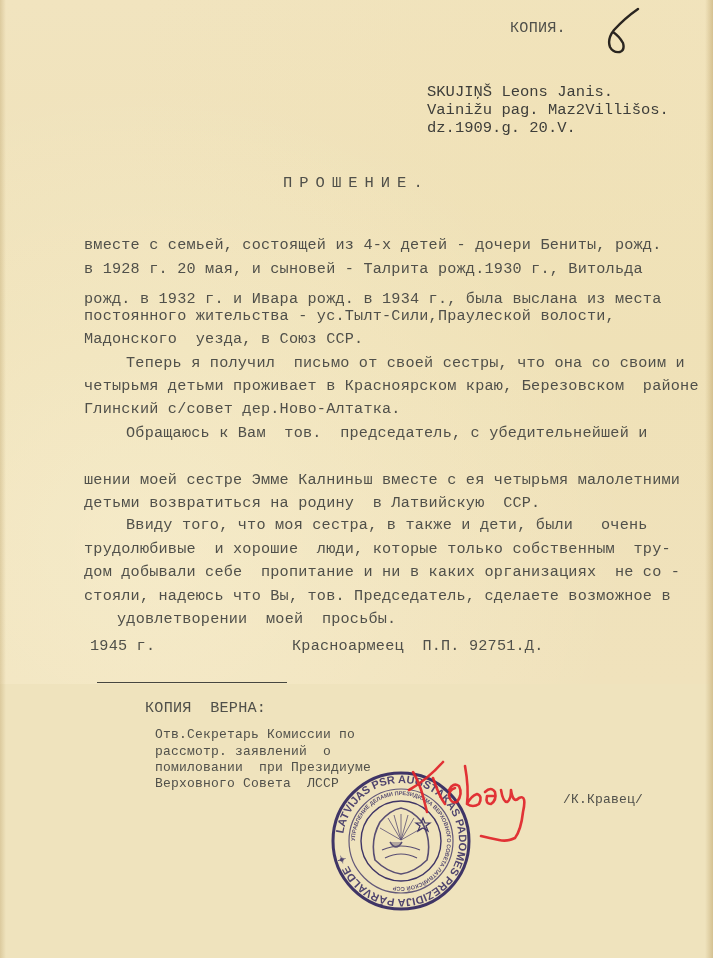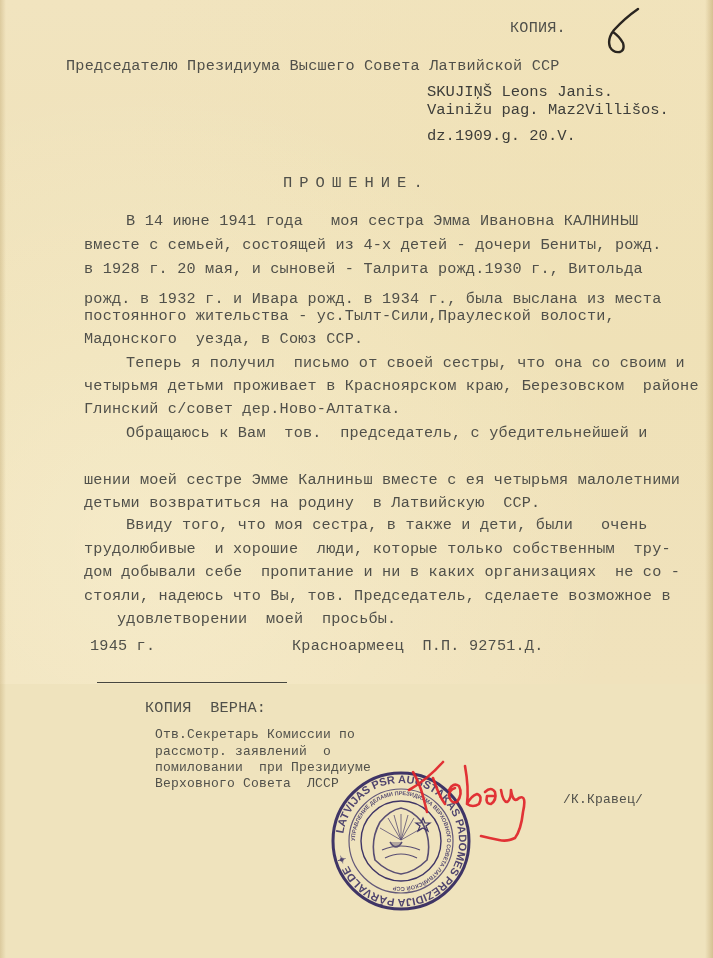--- a/index.html
+++ b/index.html
@@ -92,29 +92,27 @@
 <div class="page">
   <div class="left-edge"></div>
   <div class="right-edge"></div>
 
   <div class="t" style="left:510px; top:21px;">КОПИЯ.</div>
 
   <svg class="page-num" viewBox="0 0 40 48">
     <path d="M35 3 Q22 12 11 24 Q4 33 7 41 Q10 47 17 46 Q22 44 20 37 Q16 30 10 26" fill="none" stroke="#2a2520" stroke-width="2.4" stroke-linecap="round" stroke-linejoin="round"></path>
   </svg>
 
-  <div class="t" style="left:66px; top:59px;">Председателю Президиума Высшего Совета Латвийской ССР</div>
 
   <div class="t latin" style="left:427px; top:85px;">SKUJIŅŠ Leons Janis.</div>
   <div class="t latin" style="left:427px; top:103px;">Vainižu pag. Maz2Villišos.</div>
-  <div class="t latin" style="left:427px; top:121px;margin-top:8px;">dz.1909.g. 20.V.</div>
+  <div class="t latin" style="left:427px; top:121px;">dz.1909.g. 20.V.</div>
 
   <div class="t title" style="left:283px; top:176px;">ПРОШЕНИЕ.</div>
 
-  <div class="t" style="left:126px; top:214px;">В 14 июне 1941 года   моя сестра Эмма Ивановна КАЛНИНЬШ</div>
   <div class="t" style="left:84px; top:238px;">вместе с семьей, состоящей из 4-х детей - дочери Бениты, рожд.</div>
   <div class="t" style="left:84px; top:262px;">в 1928 г. 20 мая, и сыновей - Талрита рожд.1930 г., Витольда</div>
   <div class="t" style="left:84px; top:292px;">рожд. в 1932 г. и Ивара рожд. в 1934 г., была выслана из места</div>
   <div class="t" style="left:84px; top:309px;">постоянного жительства - ус.Тылт-Сили,Праулеской волости,</div>
   <div class="t" style="left:84px; top:332px;">Мадонского  уезда, в Союз ССР.</div>
 
   <div class="t" style="left:126px; top:356px;">Теперь я получил  письмо от своей сестры, что она со своим и</div>
   <div class="t" style="left:84px; top:379px;">четырьмя детьми проживает в Красноярском краю, Березовском  районе</div>
   <div class="t" style="left:84px; top:402px;">Глинский с/совет дер.Ново-Алтатка.</div>
 

